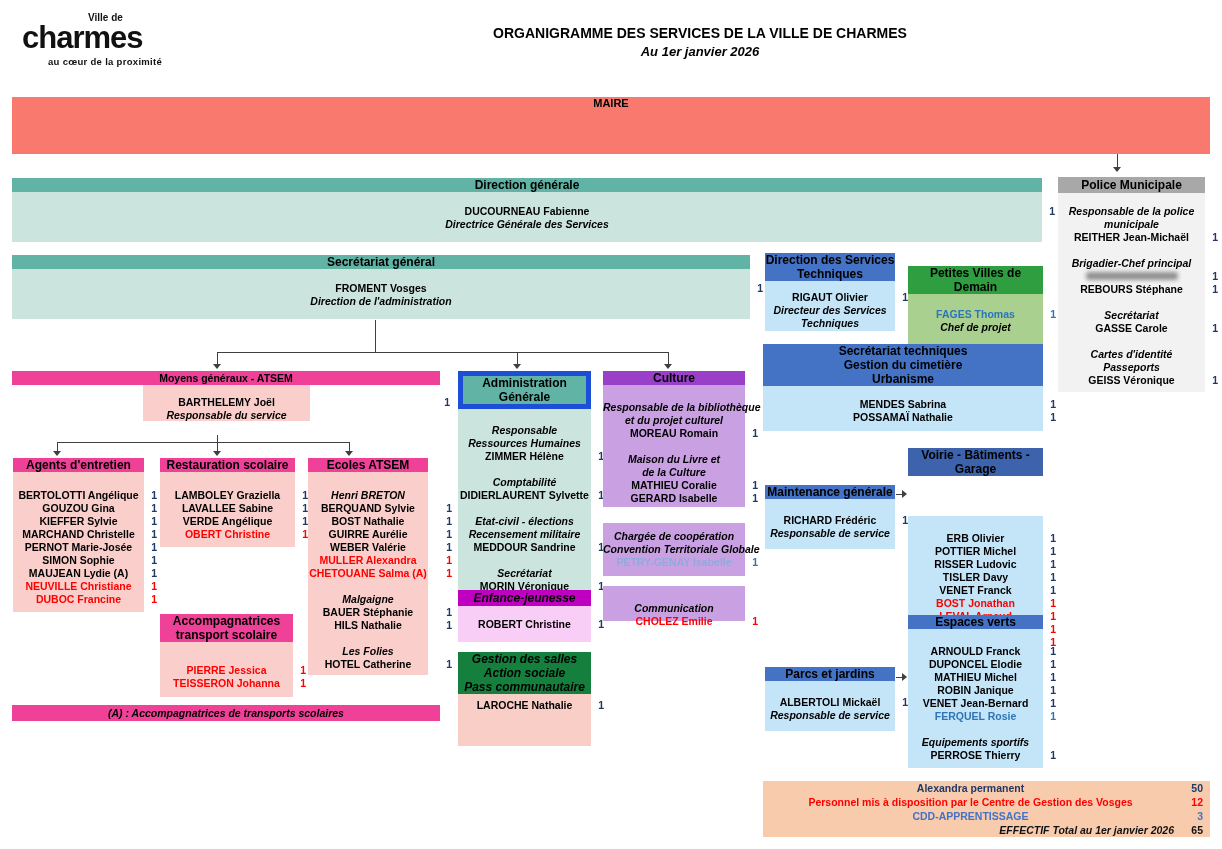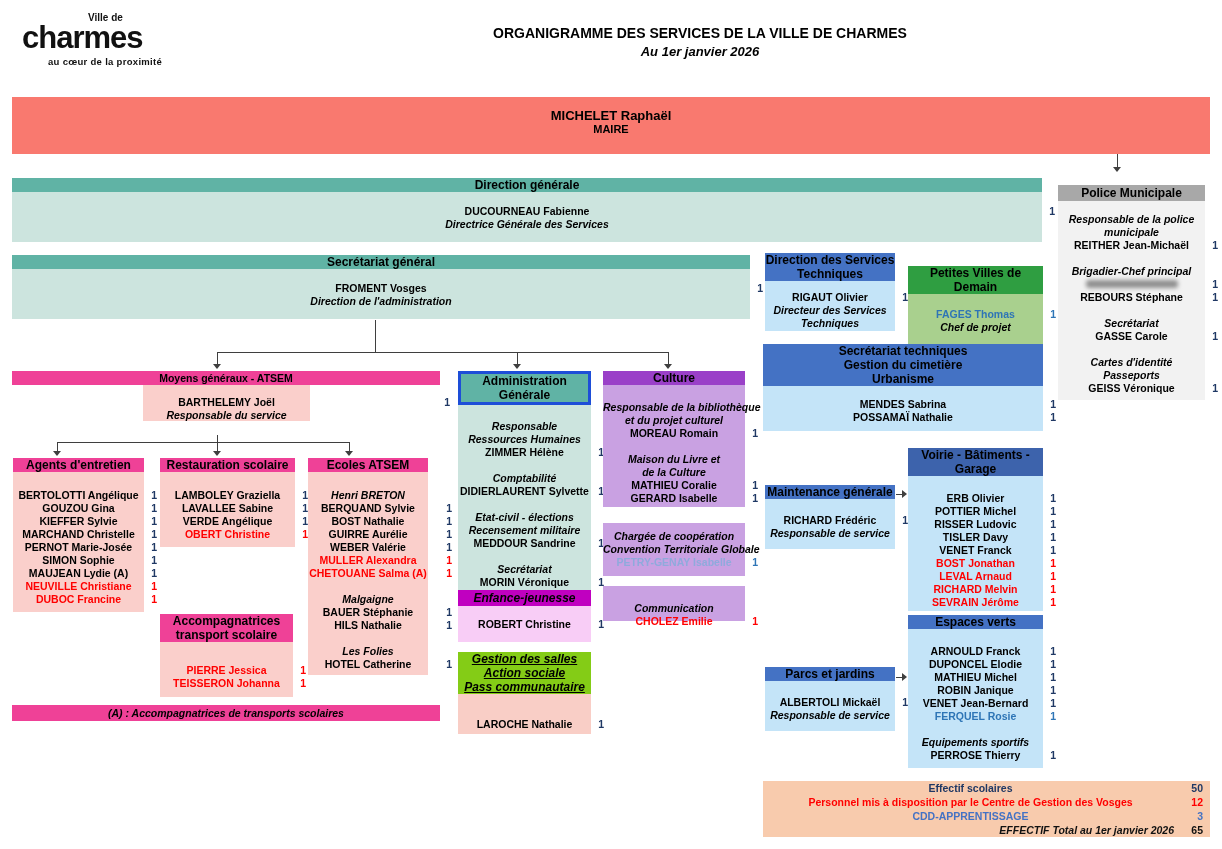--- a/index.html
+++ b/index.html
@@ -34,47 +34,47 @@
   .c-lightblue{color:#8FAADC;}
   .redacted{display:inline-block;width:92px;height:8px;background:#8f8f8f;filter:blur(2px);border-radius:3px;margin-top:2px;}
 
   
   .teal .hd{background:#60B3A5;}    .teal .bd{background:#CCE4DE;}
   .gray .hd{background:#A8A8A8;}    .gray .bd{background:#F2F2F2;}
   .blue .hd{background:#4472C4;}    .blue .bd{background:#C4E4F8;}
   .pink .hd{background:#EF4197;}    .pink .bd{background:#FACFCB;}
   .purple .hd{background:#9A40C8;}  .purple .bd{background:#C9A1E2;}
   .magenta .hd{background:#C000C0;font-style:italic;} .magenta .bd{background:#F8CDF6;}
-  .salmon .hd{background:#84cc16;font-style:italic;text-decoration:underline;}  .salmon .bd{background:#F9CEC6;}
+  .salmon .hd{background:#15803d;font-style:italic;}  .salmon .bd{background:#F9CEC6;}
 
   
   .bar{position:absolute;text-align:center;font-size:10.5px;font-weight:700;color:#000;}
   #bar-moyens{left:12px;top:371px;width:428px;height:14px;line-height:14px;background:#EF4197;}
   #bar-legend{left:12px;top:705px;width:428px;height:16px;line-height:16px;background:#EF4197;font-style:italic;}
 
   
   #b-dg{left:12px;top:178px;width:1030px;}      #b-dg .bd{height:50px;padding-top:13px;box-sizing:border-box;}
-  #b-police{left:1058px;top:185px;width:147px;} #b-police .hd{height:16px;line-height:16px;} #b-police .bd{height:199px;padding-top:12px;box-sizing:border-box;}
+  #b-police{left:1058px;top:177px;width:147px;} #b-police .hd{height:16px;line-height:16px;} #b-police .bd{height:199px;padding-top:12px;box-sizing:border-box;}
   #b-sg{left:12px;top:255px;width:738px;}       #b-sg .bd{height:50px;padding-top:13px;box-sizing:border-box;}
   #b-dst{left:765px;top:253px;width:130px;}     #b-dst .bd{height:50px;padding-top:10px;box-sizing:border-box;}
   #b-pvd{left:908px;top:266px;width:135px;}     #b-pvd .hd{background:#2F9E41;} #b-pvd .bd{background:#A9D08E;height:50px;padding-top:14px;box-sizing:border-box;}
   #b-st{left:763px;top:344px;width:280px;}      #b-st .bd{height:45px;padding-top:12px;box-sizing:border-box;}
   #b-barth{left:143px;top:385px;width:167px;}   #b-barth .bd{background:#FACFCB;height:36px;padding-top:11px;box-sizing:border-box;} #b-barth .cnt{right:-140px;}
-  #b-admin{left:458px;top:371px;width:133px;}   #b-admin .hd{border:3px solid #1d4ed8;box-sizing:border-box;} #b-admin .bd{height:194px;padding-top:15px;box-sizing:border-box;}
+  #b-admin{left:458px;top:371px;width:133px;}   #b-admin .hd{border:5px solid #1d4ed8;box-sizing:border-box;} #b-admin .bd{height:194px;padding-top:15px;box-sizing:border-box;}
   #b-culture{left:603px;top:371px;width:142px;} #b-culture .bd{height:122px;padding-top:16px;box-sizing:border-box;}
   #b-chargee{left:603px;top:523px;width:142px;} #b-chargee .bd{background:#C9A1E2;height:53px;padding-top:7px;box-sizing:border-box;}
   #b-comm{left:603px;top:586px;width:142px;}    #b-comm .bd{background:#C9A1E2;height:35px;padding-top:16px;box-sizing:border-box;}
   #b-agents{left:13px;top:458px;width:131px;}   #b-agents .bd{height:140px;padding-top:17px;box-sizing:border-box;}
   #b-resto{left:160px;top:458px;width:135px;}   #b-resto .bd{height:75px;padding-top:17px;box-sizing:border-box;}
   #b-ecoles{left:308px;top:458px;width:120px;}  #b-ecoles .bd{height:203px;padding-top:17px;box-sizing:border-box;} #b-ecoles .cnt{right:-24px;}
   #b-accomp{left:160px;top:614px;width:133px;}  #b-accomp .bd{height:55px;padding-top:22px;box-sizing:border-box;}
   #b-enfance{left:458px;top:590px;width:133px;} #b-enfance .hd{height:16px;line-height:16px;} #b-enfance .bd{height:36px;padding-top:12px;box-sizing:border-box;}
-  #b-salles{left:458px;top:652px;width:133px;}  #b-salles .bd{height:40px;padding-top:24px;box-sizing:border-box;}
+  #b-salles{left:458px;top:652px;width:133px;}  #b-salles .bd{height:52px;padding-top:5px;box-sizing:border-box;}
   #b-maint{left:765px;top:485px;width:130px;}   #b-maint .bd{height:50px;padding-top:15px;box-sizing:border-box;}
-  #b-voirie{left:908px;top:448px;width:135px;}  #b-voirie .hd{background:#3D63AC;} #b-voirie .bd{height:135px;padding-top:16px;box-sizing:border-box;}
+  #b-voirie{left:908px;top:448px;width:135px;}  #b-voirie .hd{background:#3D63AC;} #b-voirie .bd{height:135px;padding-top:16px;box-sizing:border-box;margin-top:40px;}
   #b-espaces{left:908px;top:615px;width:135px;} #b-espaces .bd{height:139px;padding-top:16px;box-sizing:border-box;}
   #b-parcs{left:765px;top:667px;width:130px;}   #b-parcs .bd{height:50px;padding-top:15px;box-sizing:border-box;}
 
   
   .vl{position:absolute;width:1px;background:#3f3f3f;}
   .hl{position:absolute;height:1px;background:#3f3f3f;}
   .arrd{position:absolute;width:0;height:0;border-left:4px solid transparent;border-right:4px solid transparent;border-top:5px solid #3f3f3f;}
   .arrr{position:absolute;width:0;height:0;border-top:4px solid transparent;border-bottom:4px solid transparent;border-left:5px solid #3f3f3f;}
 
   
@@ -93,21 +93,20 @@
   <div class="logo">
     <div class="logo-top">Ville de</div>
     <div class="logo-name">charmes</div>
     <div class="logo-tag">au cœur de la proximité</div>
   </div>
 
   <div class="title">ORGANIGRAMME DES SERVICES DE LA VILLE DE CHARMES</div>
   <div class="subtitle">Au 1er janvier 2026</div>
 
   <div class="maire">
-    <div class="maire-name">MICHELET Raphaël</div>
     <div class="maire-role">MAIRE</div>
   </div>
 
   <div class="bar" id="bar-legend">(A) : Accompagnatrices de transports scolaires</div>
   <div class="bar" id="bar-moyens">Moyens généraux - ATSEM</div>
 
   <div class="box teal" id="b-dg">
       <div class="hd">
         <div>Direction générale</div>
       </div>
@@ -379,21 +378,21 @@
   <div class="vl" style="left:349px;top:442px;height:10px;"></div>
   <div class="arrd" style="left:345px;top:451px;"></div>
 
   <div class="hl" style="left:896px;top:494px;width:6px;"></div>
   <div class="arrr" style="left:902px;top:490px;"></div>
   <div class="hl" style="left:896px;top:677px;width:6px;"></div>
   <div class="arrr" style="left:902px;top:673px;"></div>
 
   <div id="totals">
       <div class="trow t-navy">
-        <span class="tlabel">Effectif scolaires</span>
+        <span class="tlabel">Alexandra permanent</span>
         <span class="tval">50</span>
       </div>
       <div class="trow t-red">
         <span class="tlabel">Personnel mis à disposition par le Centre de Gestion des Vosges</span>
         <span class="tval">12</span>
       </div>
       <div class="trow t-blue">
         <span class="tlabel">CDD-APPRENTISSAGE</span>
         <span class="tval">3</span>
       </div>

